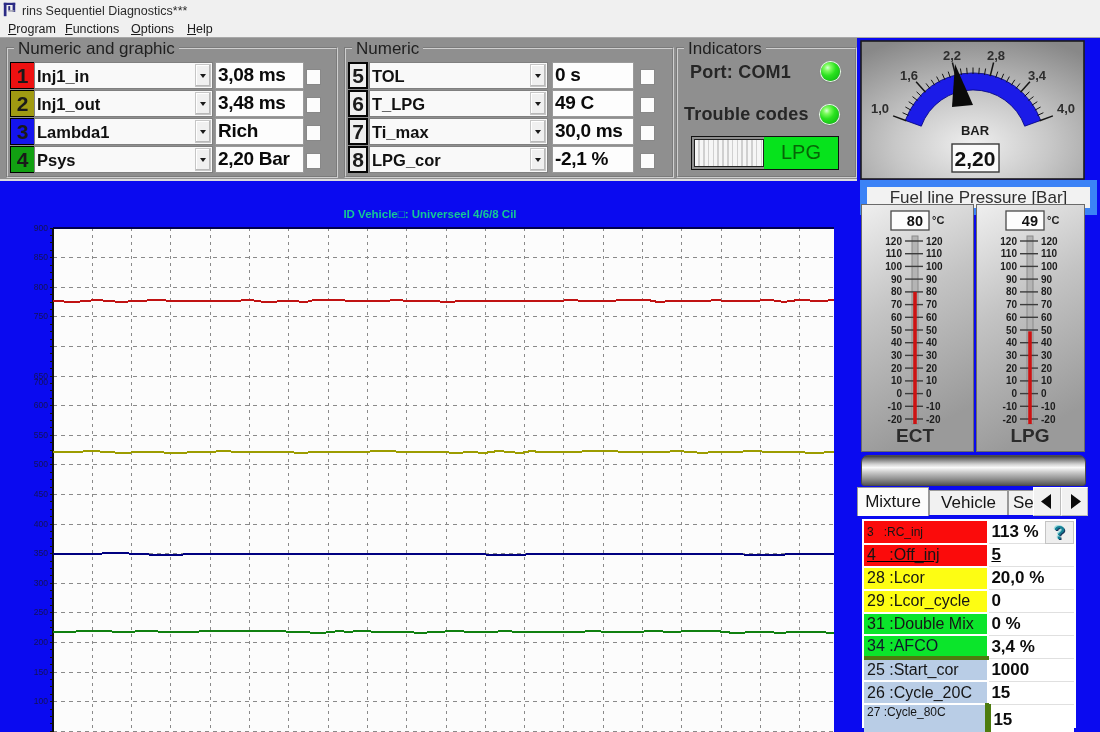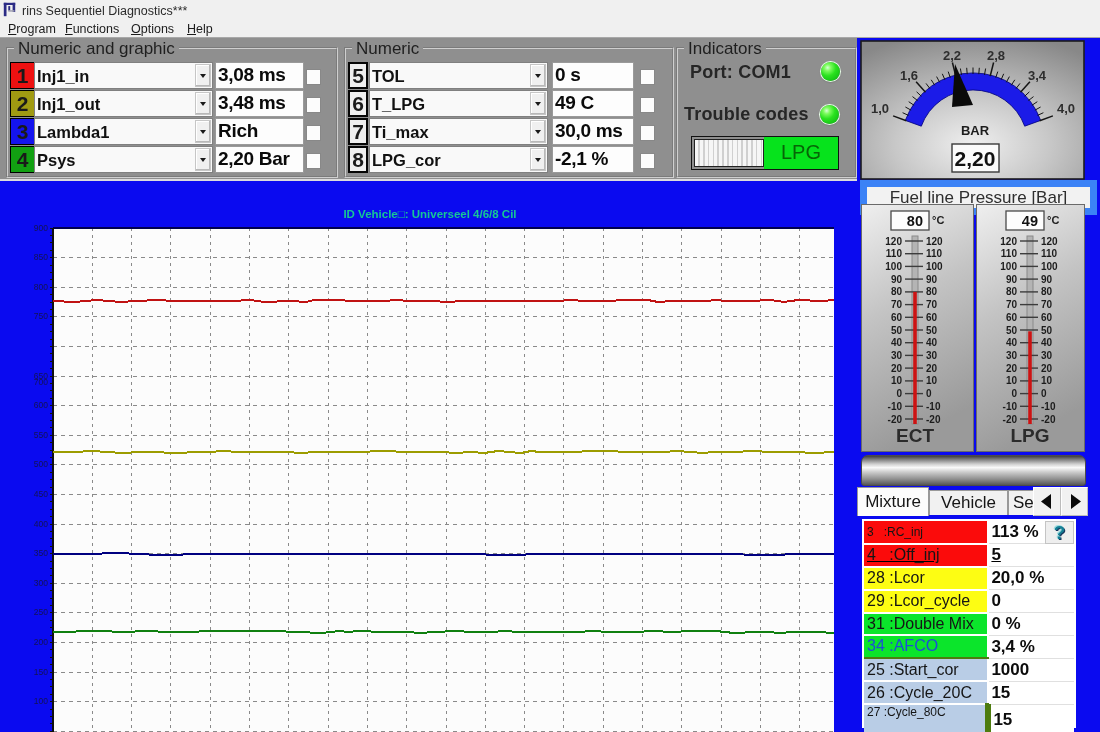--- a/index.html
+++ b/index.html
@@ -415,21 +415,21 @@
       </tr>
       <tr style="height:22.9px;">
         <td style="width:120px;background:#fdfd13;border-bottom:2px solid #fff;border-right:2px solid #fff;font-size:16px;color:#151515;padding:0 0 0 3px;white-space:nowrap;">29 :Lcor_cycle</td>
         <td style="width:84px;background:#fff;border-bottom:1px solid #e0e0e0;font-size:17px;font-weight:bold;color:#0c0c0c;padding:0 0 0 2px;white-space:nowrap;position:relative;">0</td>
       </tr>
       <tr style="height:22.9px;margin-left:16px;">
         <td style="width:120px;background:#0be52b;border-bottom:2px solid #fff;border-right:2px solid #fff;font-size:16px;color:#151515;padding:0 0 0 3px;white-space:nowrap;">31 :Double Mix</td>
         <td style="width:84px;background:#fff;border-bottom:1px solid #e0e0e0;font-size:17px;font-weight:bold;color:#0c0c0c;padding:0 0 0 2px;white-space:nowrap;position:relative;">0 %</td>
       </tr>
       <tr style="height:22.9px;">
-        <td style="width:120px;background:#0be52b;border-bottom:2px solid #4d7c0f;border-right:2px solid #fff;font-size:16px;color:#1d4ed8;padding:0 0 1px 3px;white-space:nowrap;">34 :AFCO</td>
+        <td style="width:120px;background:#0be52b;border-bottom:4px solid #4d7c0f;border-right:2px solid #fff;font-size:16px;color:#0f172a;padding:0 0 1px 3px;white-space:nowrap;">34 :AFCO</td>
         <td style="width:84px;background:#fff;border-bottom:1px solid #e0e0e0;font-size:17px;font-weight:bold;color:#0c0c0c;padding:0 0 0 2px;white-space:nowrap;position:relative;">3,4 %</td>
       </tr>
       <tr style="height:22.9px;">
         <td style="width:120px;background:#b9cde6;border-bottom:2px solid #fff;border-right:2px solid #fff;font-size:16px;color:#151515;padding:0 0 0 3px;white-space:nowrap;">25 :Start_cor</td>
         <td style="width:84px;background:#fff;border-bottom:1px solid #e0e0e0;font-size:17px;font-weight:bold;color:#0c0c0c;padding:0 0 0 2px;white-space:nowrap;position:relative;">1000</td>
       </tr>
       <tr style="height:22.9px;">
         <td style="width:120px;background:#b9cde6;border-bottom:2px solid #fff;border-right:2px solid #fff;font-size:16px;color:#151515;padding:0 0 0 3px;white-space:nowrap;">26 :Cycle_20C</td>
         <td style="width:84px;background:#fff;border-bottom:1px solid #e0e0e0;font-size:17px;font-weight:bold;color:#0c0c0c;padding:0 0 0 2px;white-space:nowrap;position:relative;">15</td>
       </tr>

